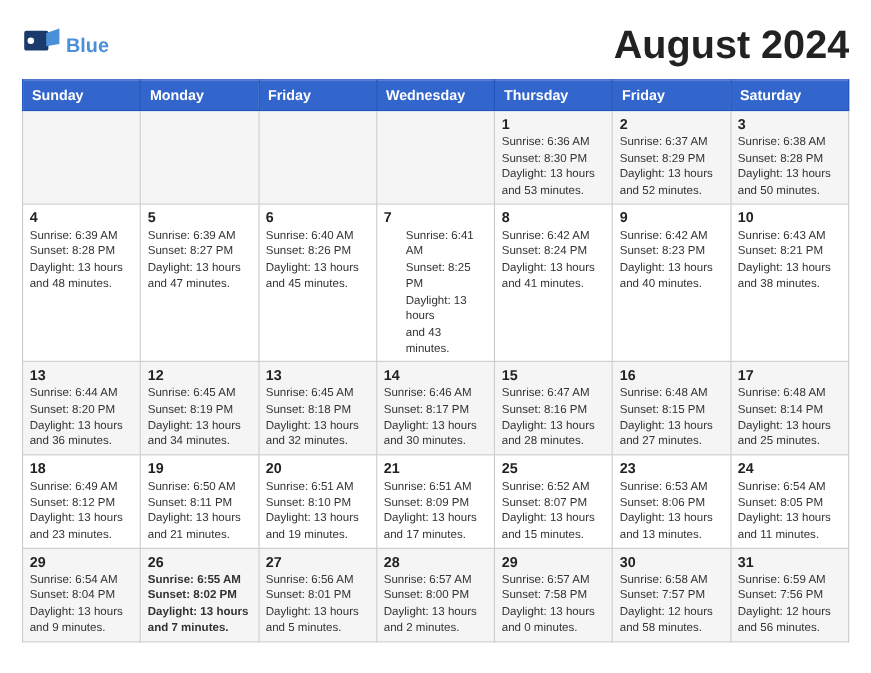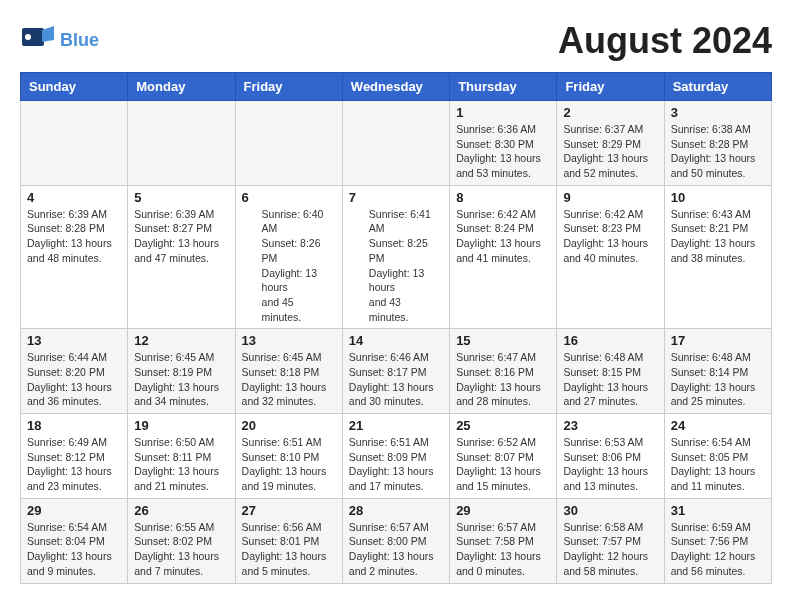--- a/index.html
+++ b/index.html
@@ -165,21 +165,21 @@
         </td>
         <td>
           <span class="day-num">5</span>
           <div class="day-info" style="white-space: pre-line;">Sunrise: 6:39 AM
 Sunset: 8:27 PM
 Daylight: 13 hours
 and 47 minutes.</div>
         </td>
         <td>
           <span class="day-num">6</span>
-          <div class="day-info" style="white-space: pre-line; margin-left: 20px;">Sunrise: 6:40 AM
+          <div class="day-info" style="white-space: pre-line;">Sunrise: 6:40 AM
 Sunset: 8:26 PM
 Daylight: 13 hours
 and 45 minutes.</div>
         </td>
         <td>
           <span class="day-num">7</span>
           <div class="day-info" style="white-space: pre-line; margin-left: 20px;">Sunrise: 6:41 AM
 Sunset: 8:25 PM
 Daylight: 13 hours
 and 43 minutes.</div>
@@ -311,21 +311,21 @@
       <tr>
         <td>
           <span class="day-num">29</span>
           <div class="day-info" style="white-space: pre-line;">Sunrise: 6:54 AM
 Sunset: 8:04 PM
 Daylight: 13 hours
 and 9 minutes.</div>
         </td>
         <td>
           <span class="day-num">26</span>
-          <div class="day-info" style="white-space: pre-line;">Sunrise: 6:55 AM
+          <div class="day-info" style="white-space: pre-line; font-weight: bold;">Sunrise: 6:55 AM
 Sunset: 8:02 PM
 Daylight: 13 hours
 and 7 minutes.</div>
         </td>
         <td>
           <span class="day-num">27</span>
           <div class="day-info" style="white-space: pre-line;">Sunrise: 6:56 AM
 Sunset: 8:01 PM
 Daylight: 13 hours
 and 5 minutes.</div>

